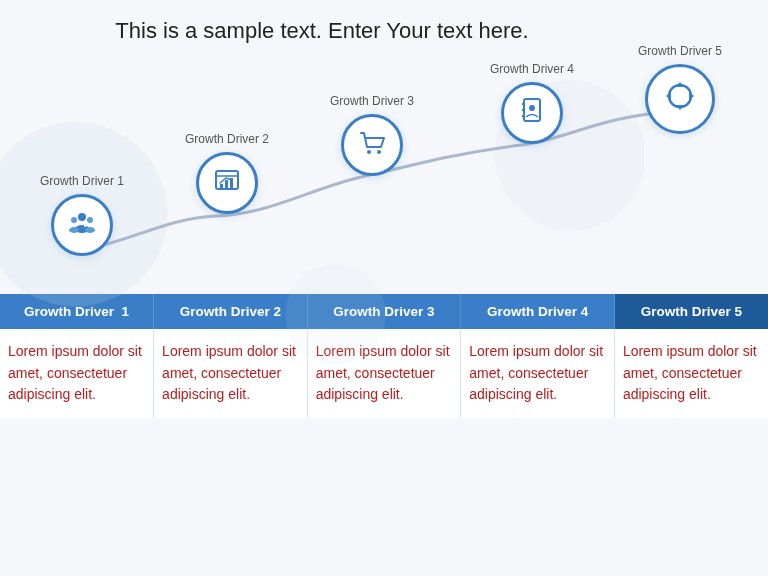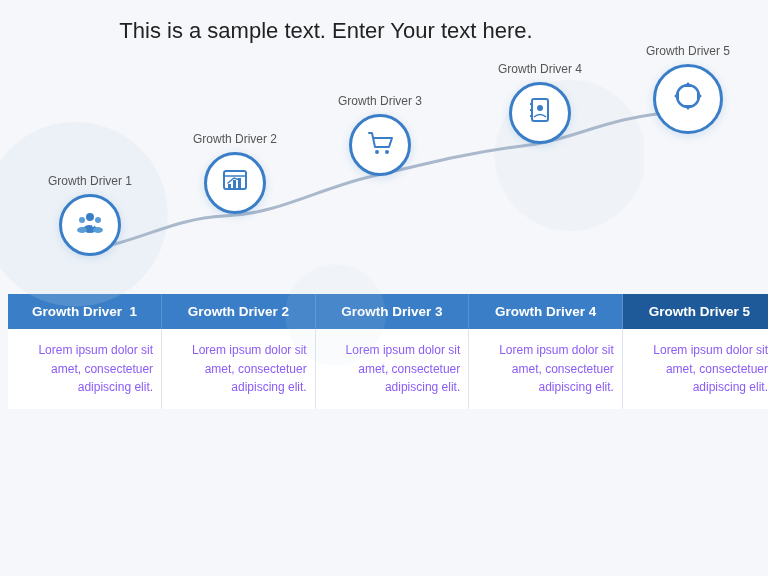--- a/index.html
+++ b/index.html
@@ -19,21 +19,20 @@
       width: 100%; height: 100%;
       pointer-events: none;
       z-index: 0;
     }
 
     .page-content {
       position: relative;
       z-index: 1;
       width: 644px;
       height: 576px;
-      padding-left: 8px;
     }
 
     
     .main-title {
       text-align: center;
       font-size: 22px;
       font-weight: 400;
       color: #222;
       padding-top: 18px;
       padding-bottom: 0;
@@ -114,23 +113,23 @@
       background: #1e5a99;
       border-right: none;
     }
 
     .table-header-row td:first-child {
       border-left: none;
     }
 
     .table-body-row td {
       background: #fff;
-      color: #8b5cf6;
-      font-size: 12px;
-      text-align: right;
+      color: #b91c1c;
+      font-size: 14px;
+      text-align: left;
       padding: 12px 8px;
       vertical-align: top;
       border-right: 1px solid #dde4ef;
       line-height: 1.55;
     }
 
     .table-body-row td:last-child {
       border-right: none;
     }
 

